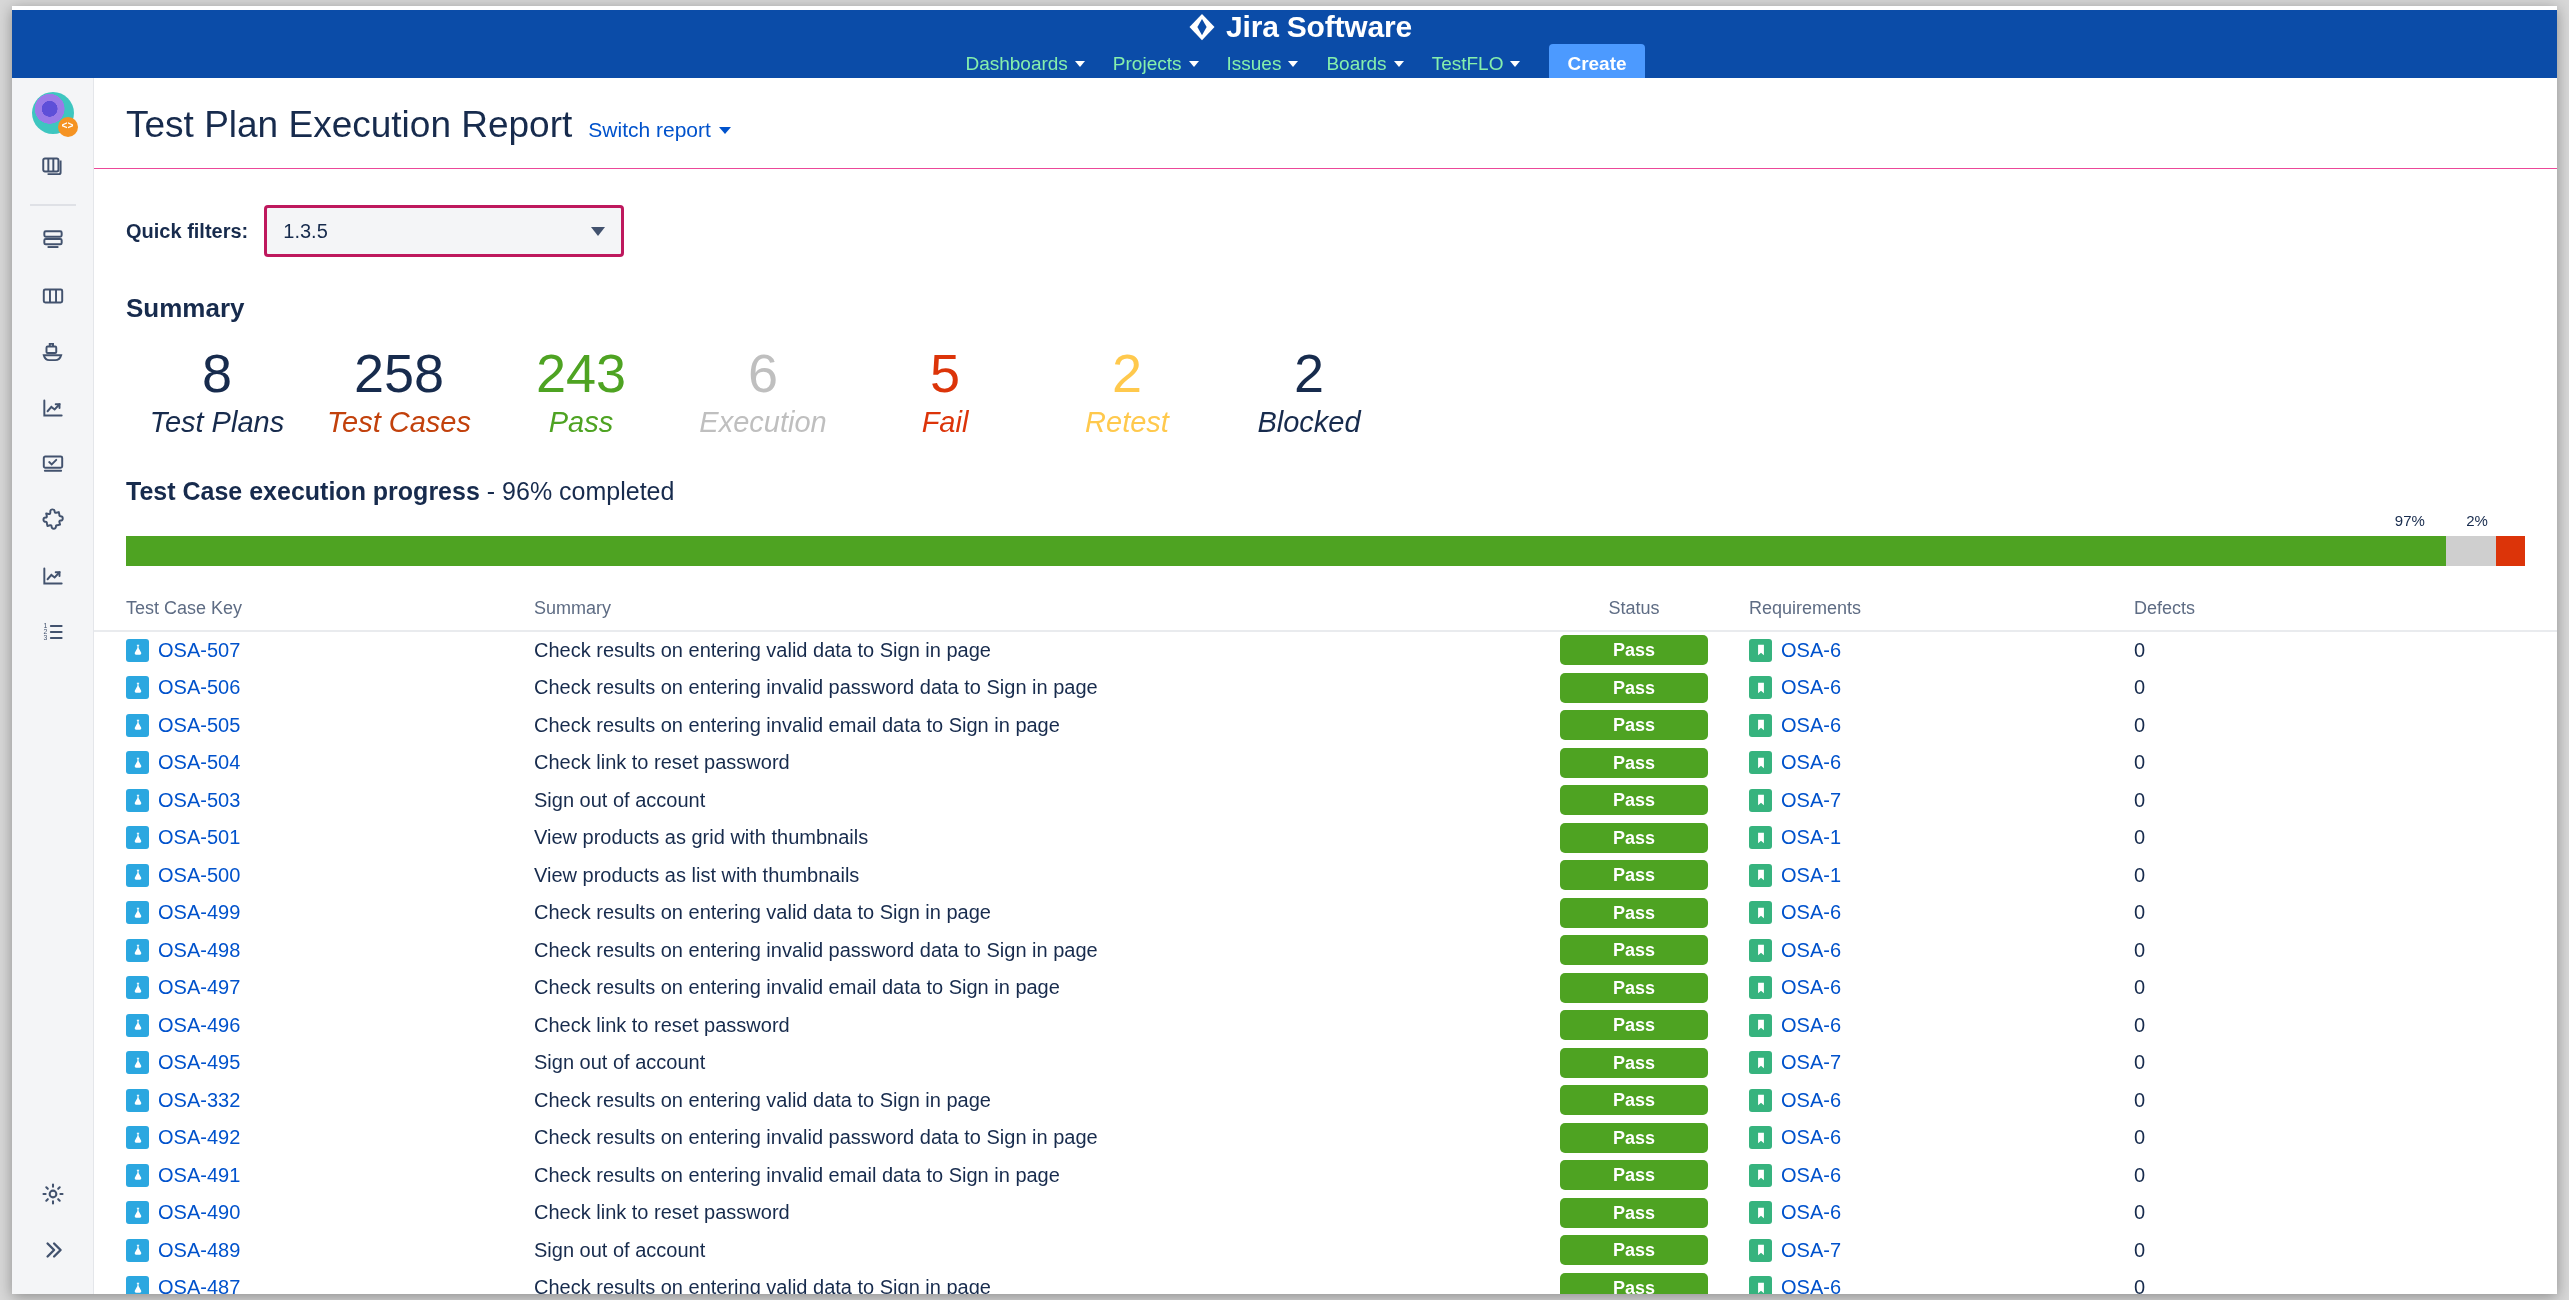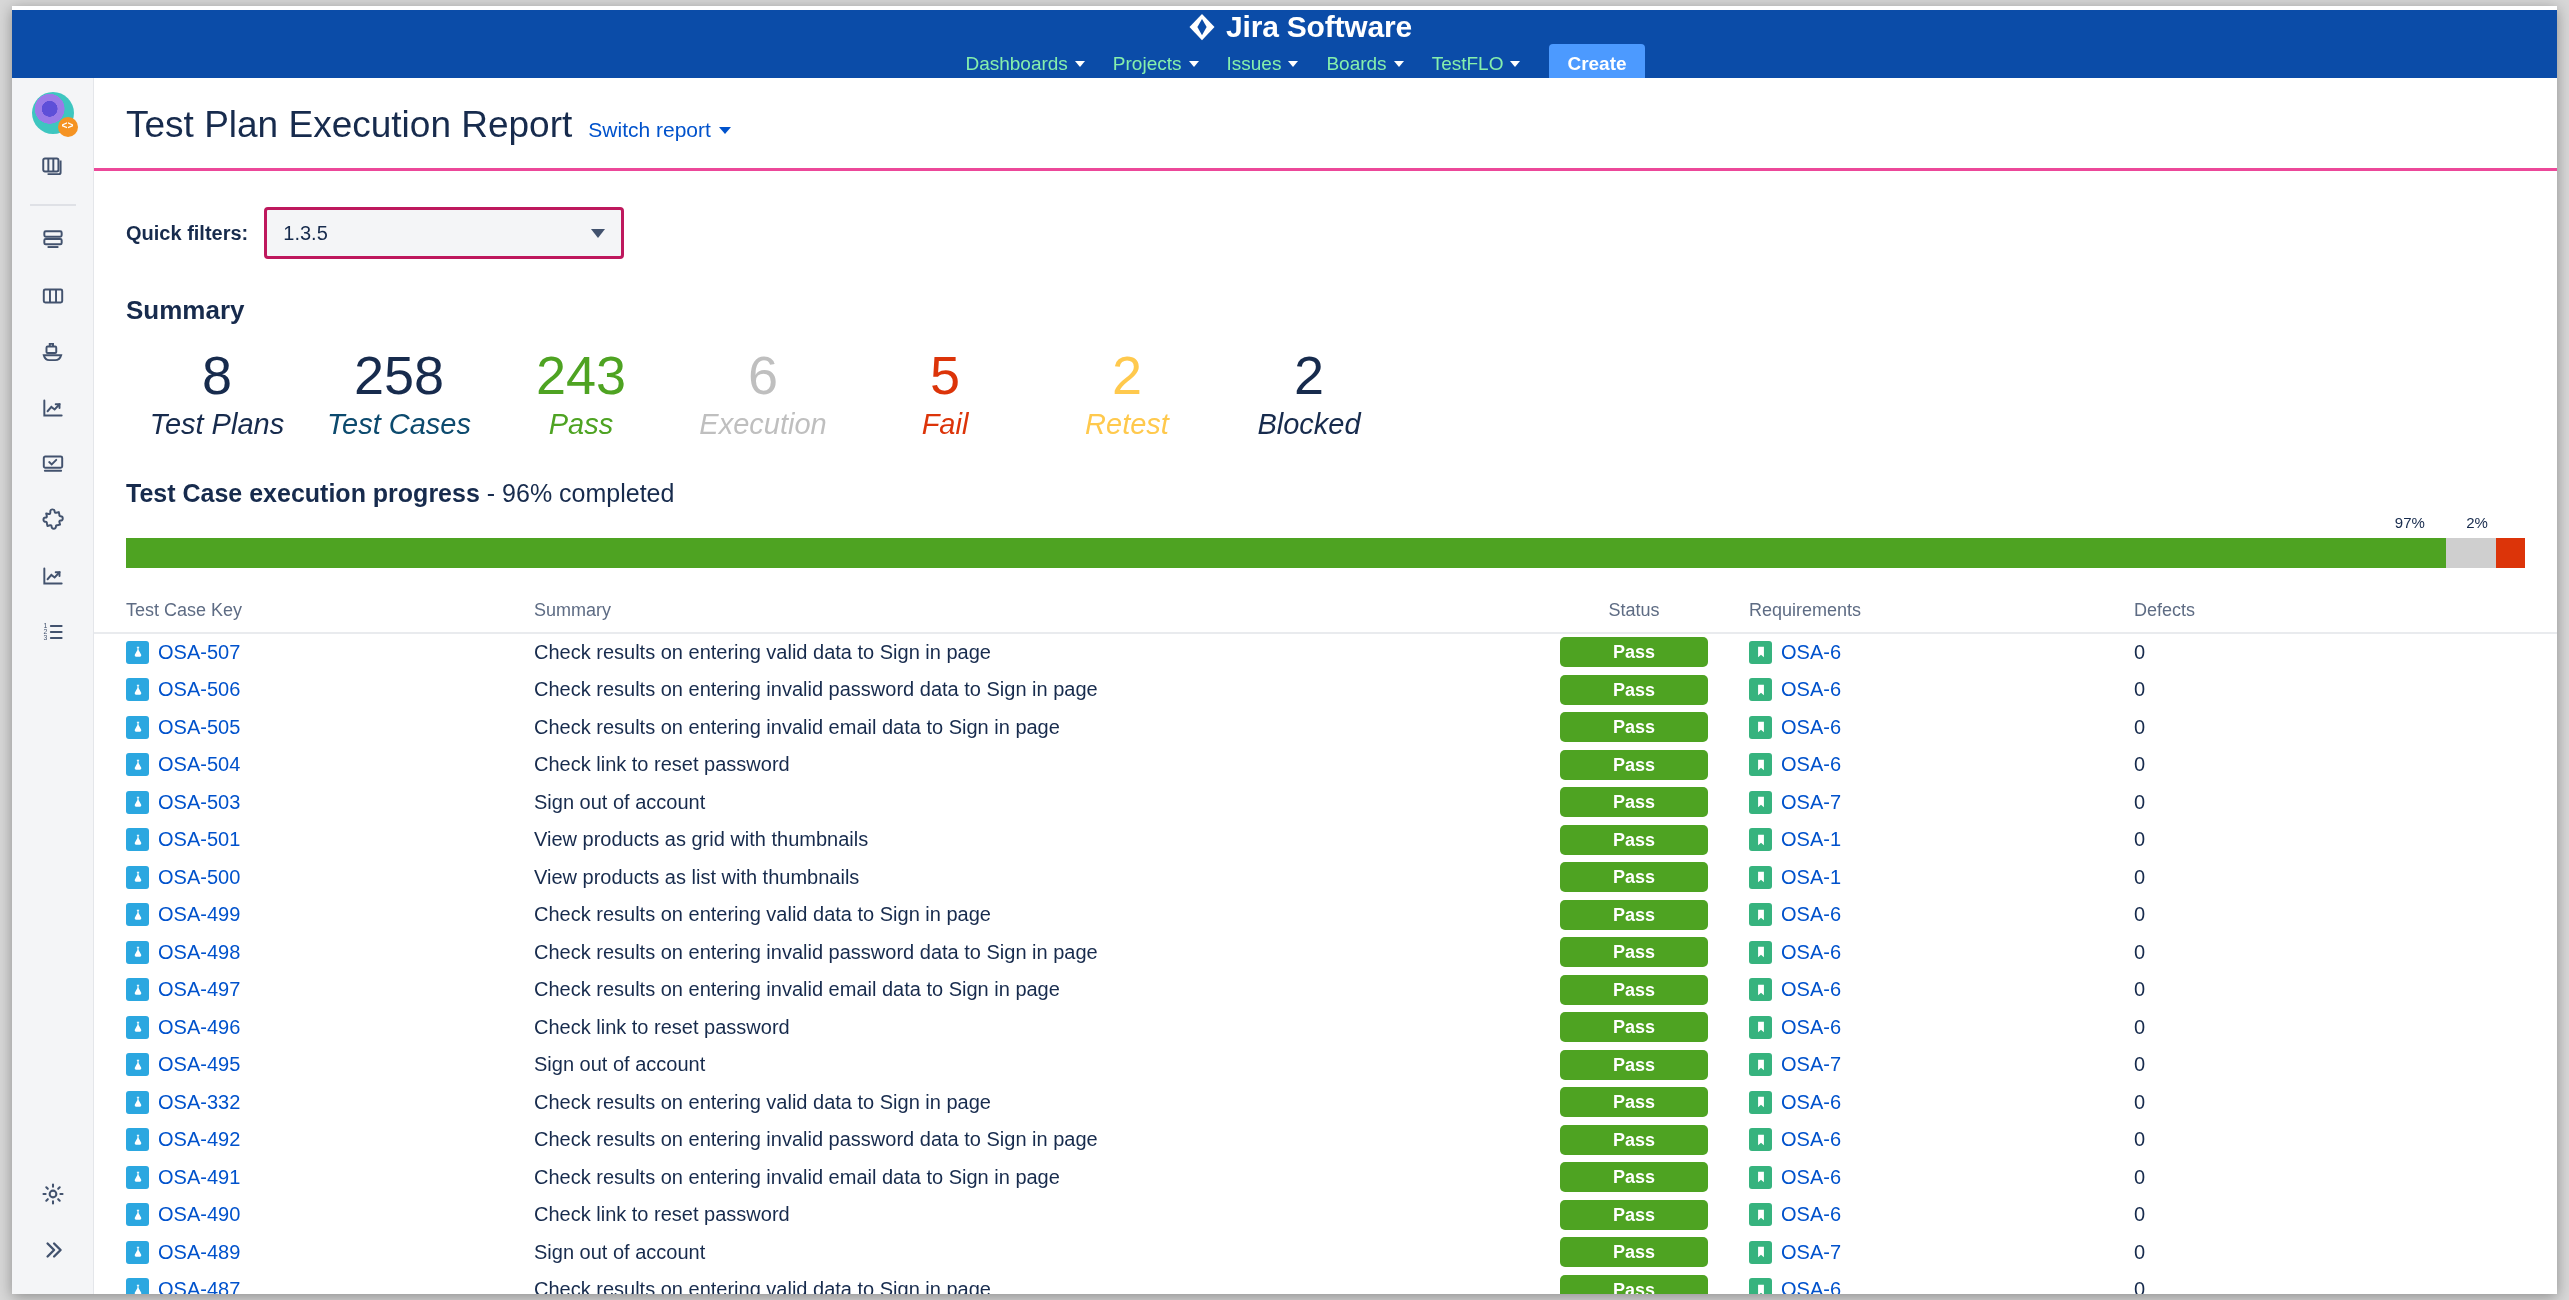--- a/index.html
+++ b/index.html
@@ -90,21 +90,21 @@
   .side-item {
     width: 52px; height: 44px; margin-top: 12px;
     display: flex; align-items: center; justify-content: center;
     border-radius: 4px; cursor: pointer; color: #42526E;
   }
   .side-div { width: 46px; height: 2px; background: #dfe1e6; margin: 14px 0 2px; }
   .side-bottom { margin-top: auto; display: flex; flex-direction: column; align-items: center; padding-bottom: 20px; }
 
   
   .page { position: absolute; left: 82px; top: 72px; width: 2463px; height: 1216px; background: #fff; overflow: hidden; }
-  .page-head { padding: 26px 0 22px 32px; border-bottom: 3px solid #ec4899; }
+  .page-head { padding: 26px 0 22px 32px; border-bottom: 1px solid #ec4899; }
   .page-title-row { display: flex; align-items: baseline; gap: 16px; }
   .page-title { font-size: 37px; color: #172B4D; font-weight: 400; }
   .switch-report { color: #0052CC; font-size: 21px; cursor: pointer; display: flex; align-items: baseline; gap: 8px; }
   .switch-report .chev { width: 0; height: 0; border-left: 6px solid transparent; border-right: 6px solid transparent; border-top: 7px solid #0052CC; position: relative; top: -3px; }
 
   .filters { display: flex; align-items: center; gap: 16px; padding: 36px 0 0 32px; }
   .filters-label { font-size: 20px; font-weight: 700; color: #172B4D; }
   .select {
     position: relative; width: 360px; height: 52px;
     background: #F4F5F7; border: 3px solid #be185d; border-radius: 4px;
@@ -369,21 +369,21 @@
     </div>
 
     <div class="section-title">Summary</div>
     <div class="stats" id="stats">
         <div class="stat">
           <div class="num" style="color:#172B4D">8</div>
           <div class="lbl" style="color:#172B4D">Test Plans</div>
         </div>
         <div class="stat">
           <div class="num" style="color:#172B4D">258</div>
-          <div class="lbl" style="color:#0c4a6e">Test Cases</div>
+          <div class="lbl" style="color:#c2410c">Test Cases</div>
         </div>
         <div class="stat">
           <div class="num" style="color:#4EA322">243</div>
           <div class="lbl" style="color:#4EA322">Pass</div>
         </div>
         <div class="stat">
           <div class="num" style="color:#BFBFBF">6</div>
           <div class="lbl" style="color:#BFBFBF">Execution</div>
         </div>
         <div class="stat">

